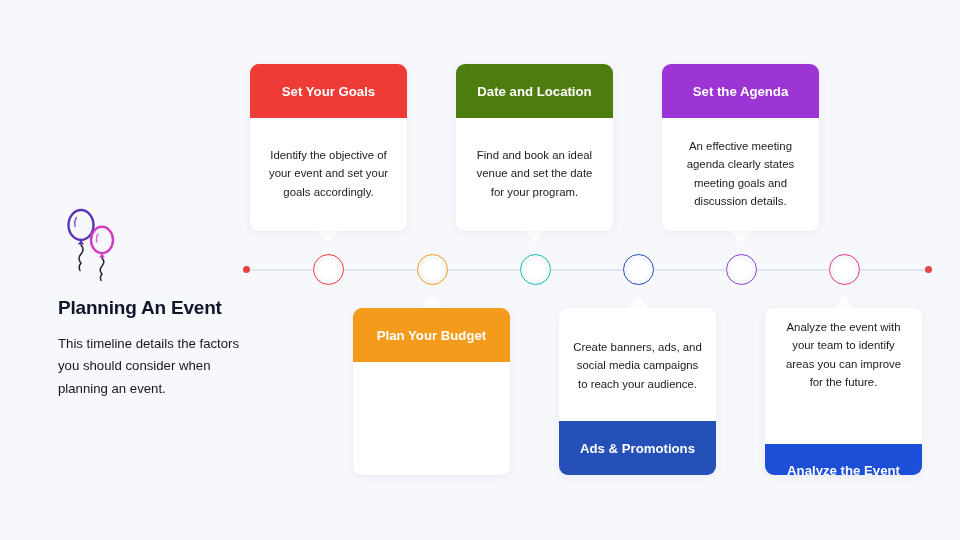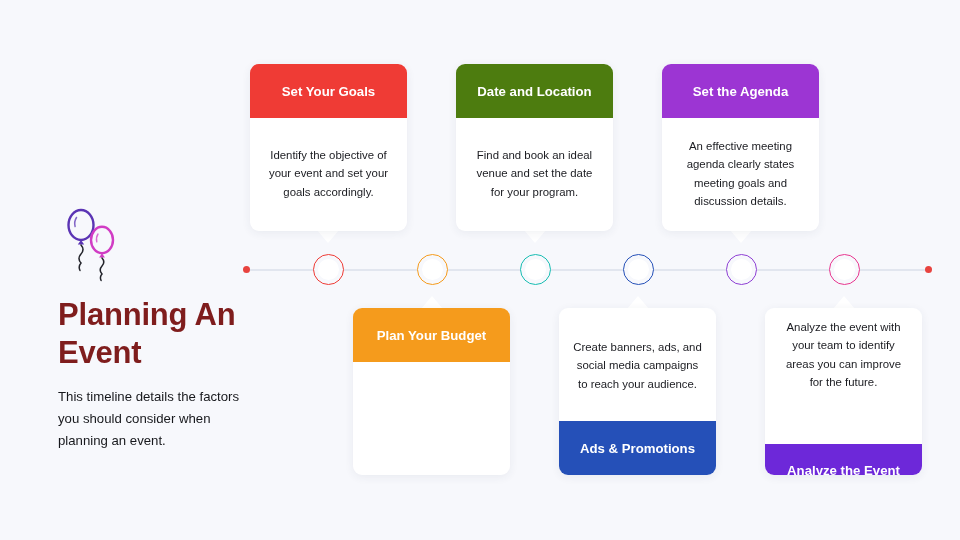--- a/index.html
+++ b/index.html
@@ -25,24 +25,24 @@
     left: 58px;
     top: 205px;
     width: 215px;
   }
   .balloons {
     width: 70px;
     height: 78px;
     display: block;
   }
   .intro-title {
-    font-size: 31px;
+    font-size: 19px;
     line-height: 1.22;
     font-weight: bold;
-    color: #7f1d1d;
+    color: #0f172a;
     margin: 13px 0 0 0;
     letter-spacing: -0.2px;
   }
   .intro-body {
     font-size: 13.2px;
     line-height: 1.68;
     color: #17181c;
     margin: 14px 0 0 0;
     max-width: 205px;
   }
@@ -247,16 +247,16 @@
     <div class="card-bar" style="background:#9c35d3;">Set the Agenda</div>
     <div class="card-body">
       <p>An effective meeting agenda clearly states meeting goals and discussion details.</p>
     </div>
   </div>
 
   <div class="card bottom" style="left:765px;gap:44px;">
     <div class="card-body">
       <p>Analyze the event with your team to identify areas you can improve for the future.</p>
     </div>
-    <div class="card-bar" style="background:#6d28d9;">Analyze the Event</div>
+    <div class="card-bar" style="background:#1d4ed8;">Analyze the Event</div>
   </div>
 
 </div>
 
 </body></html>

